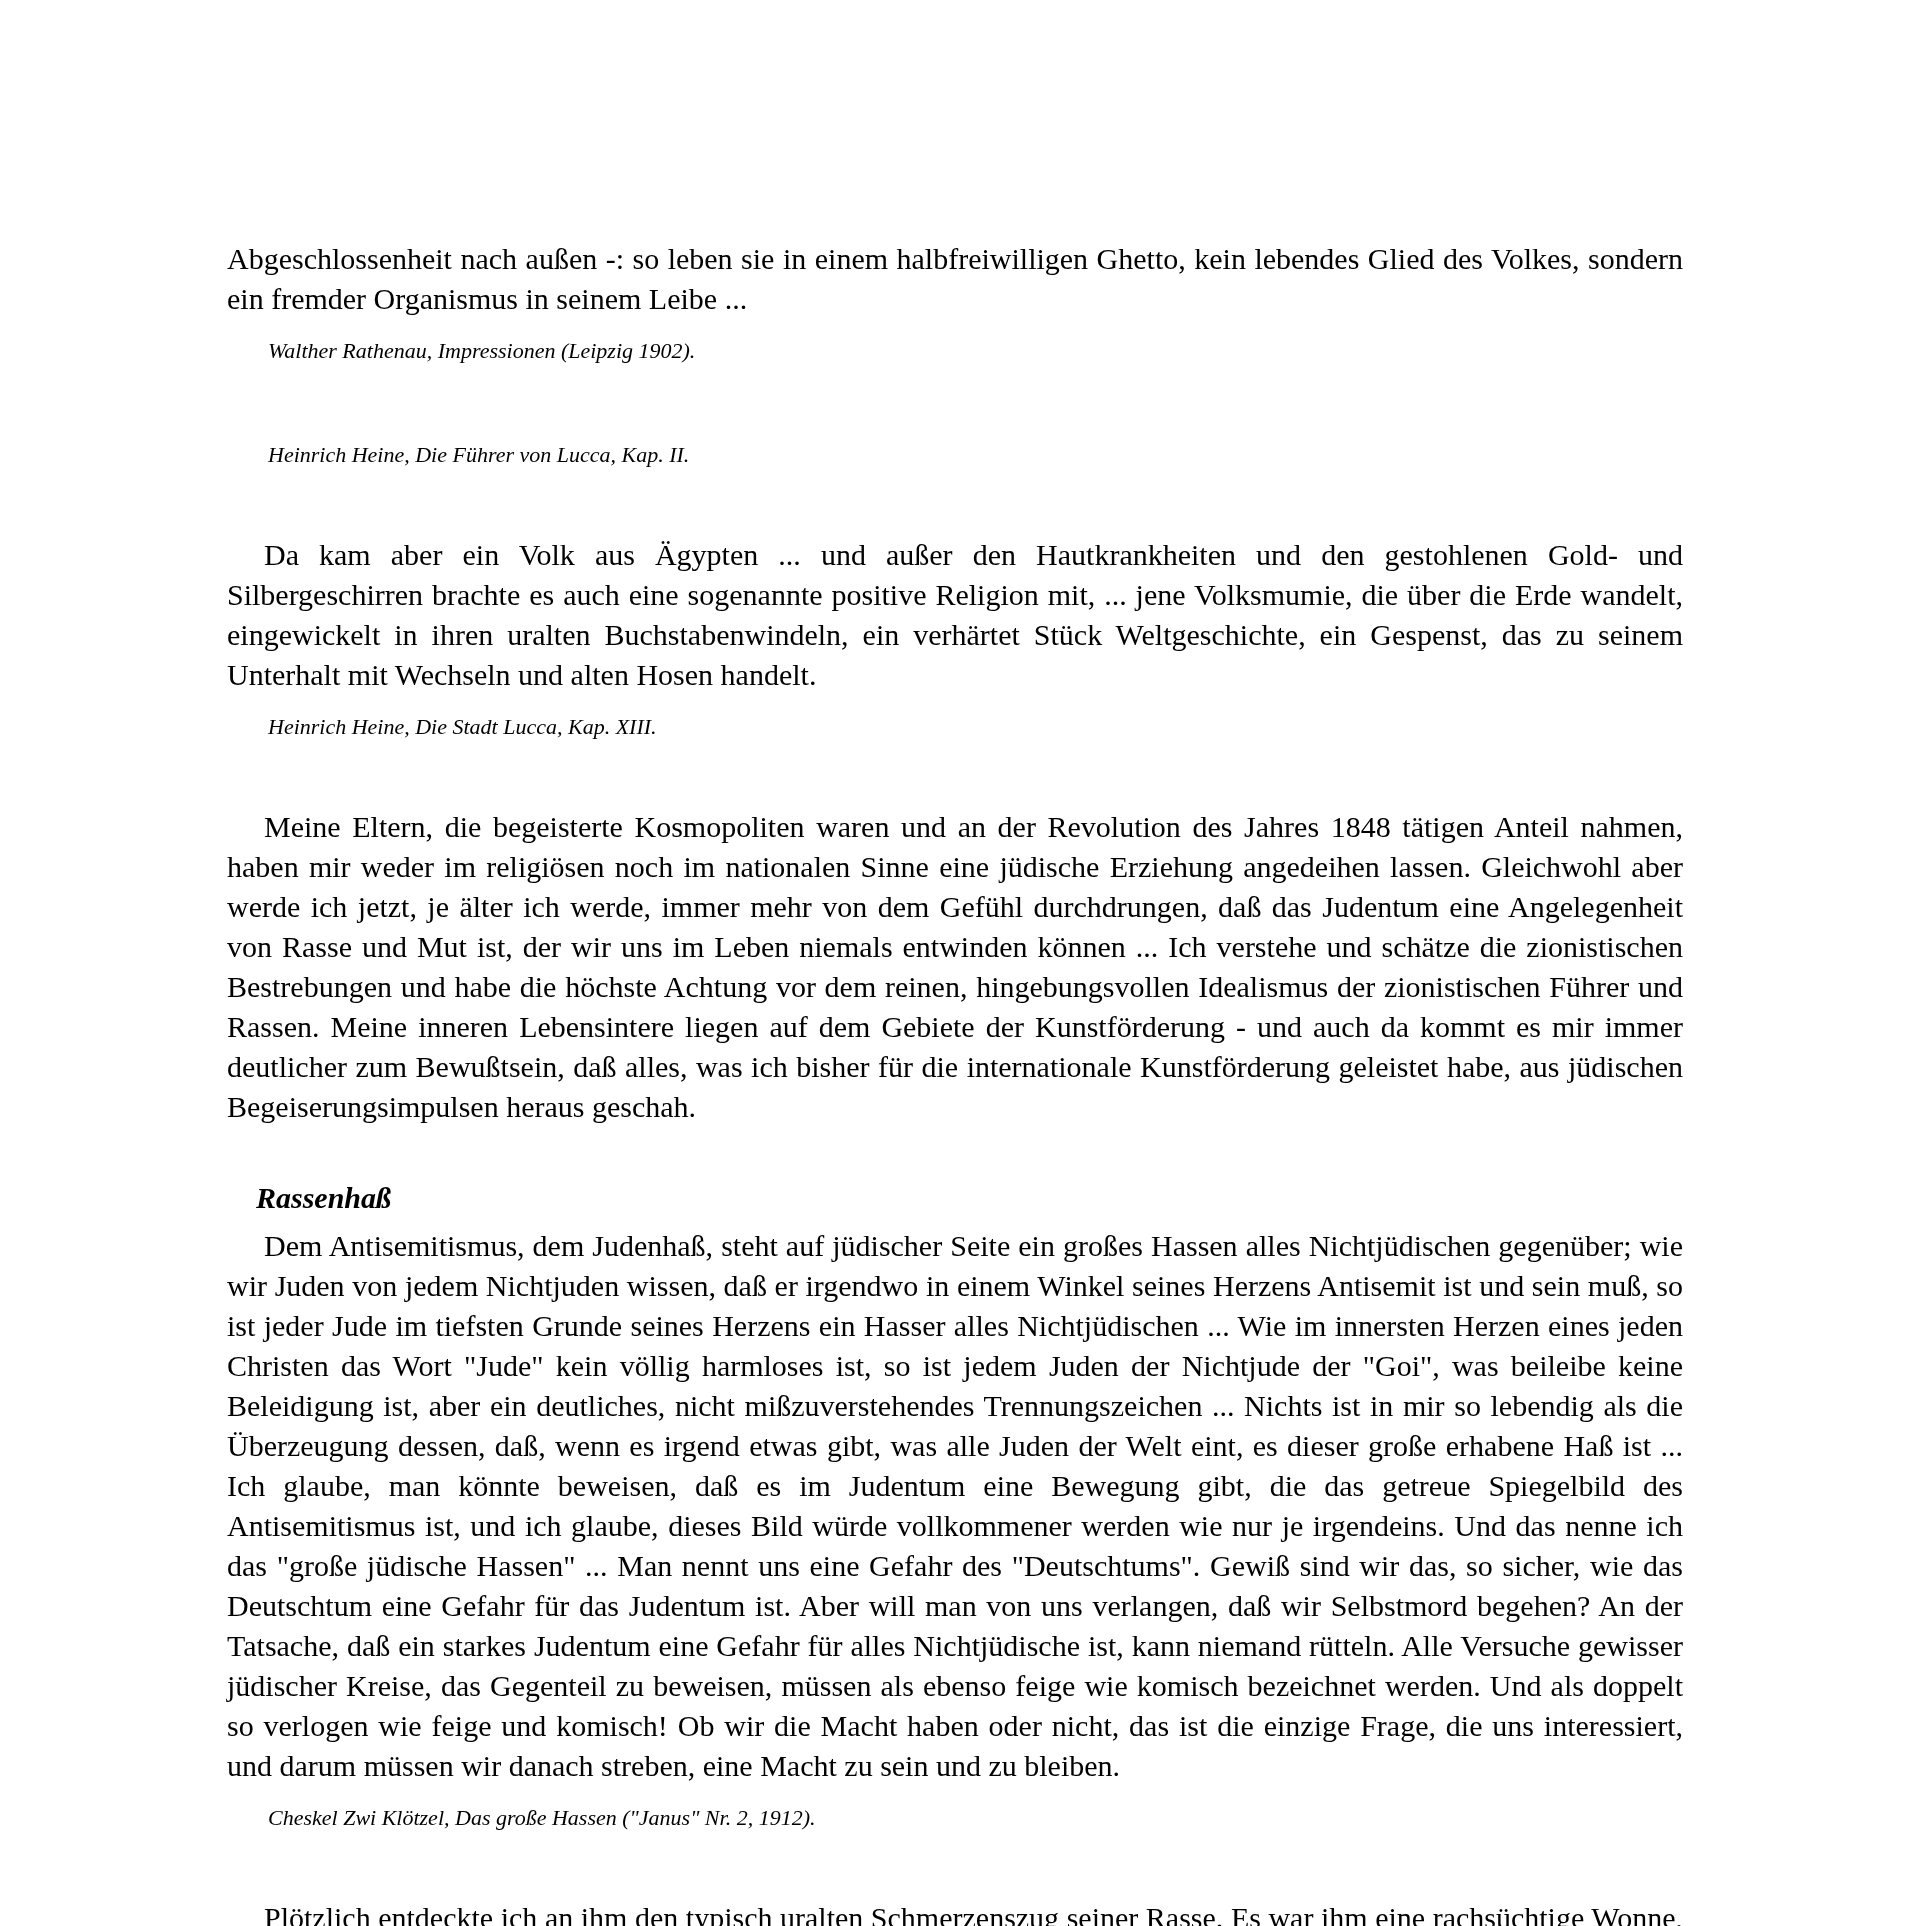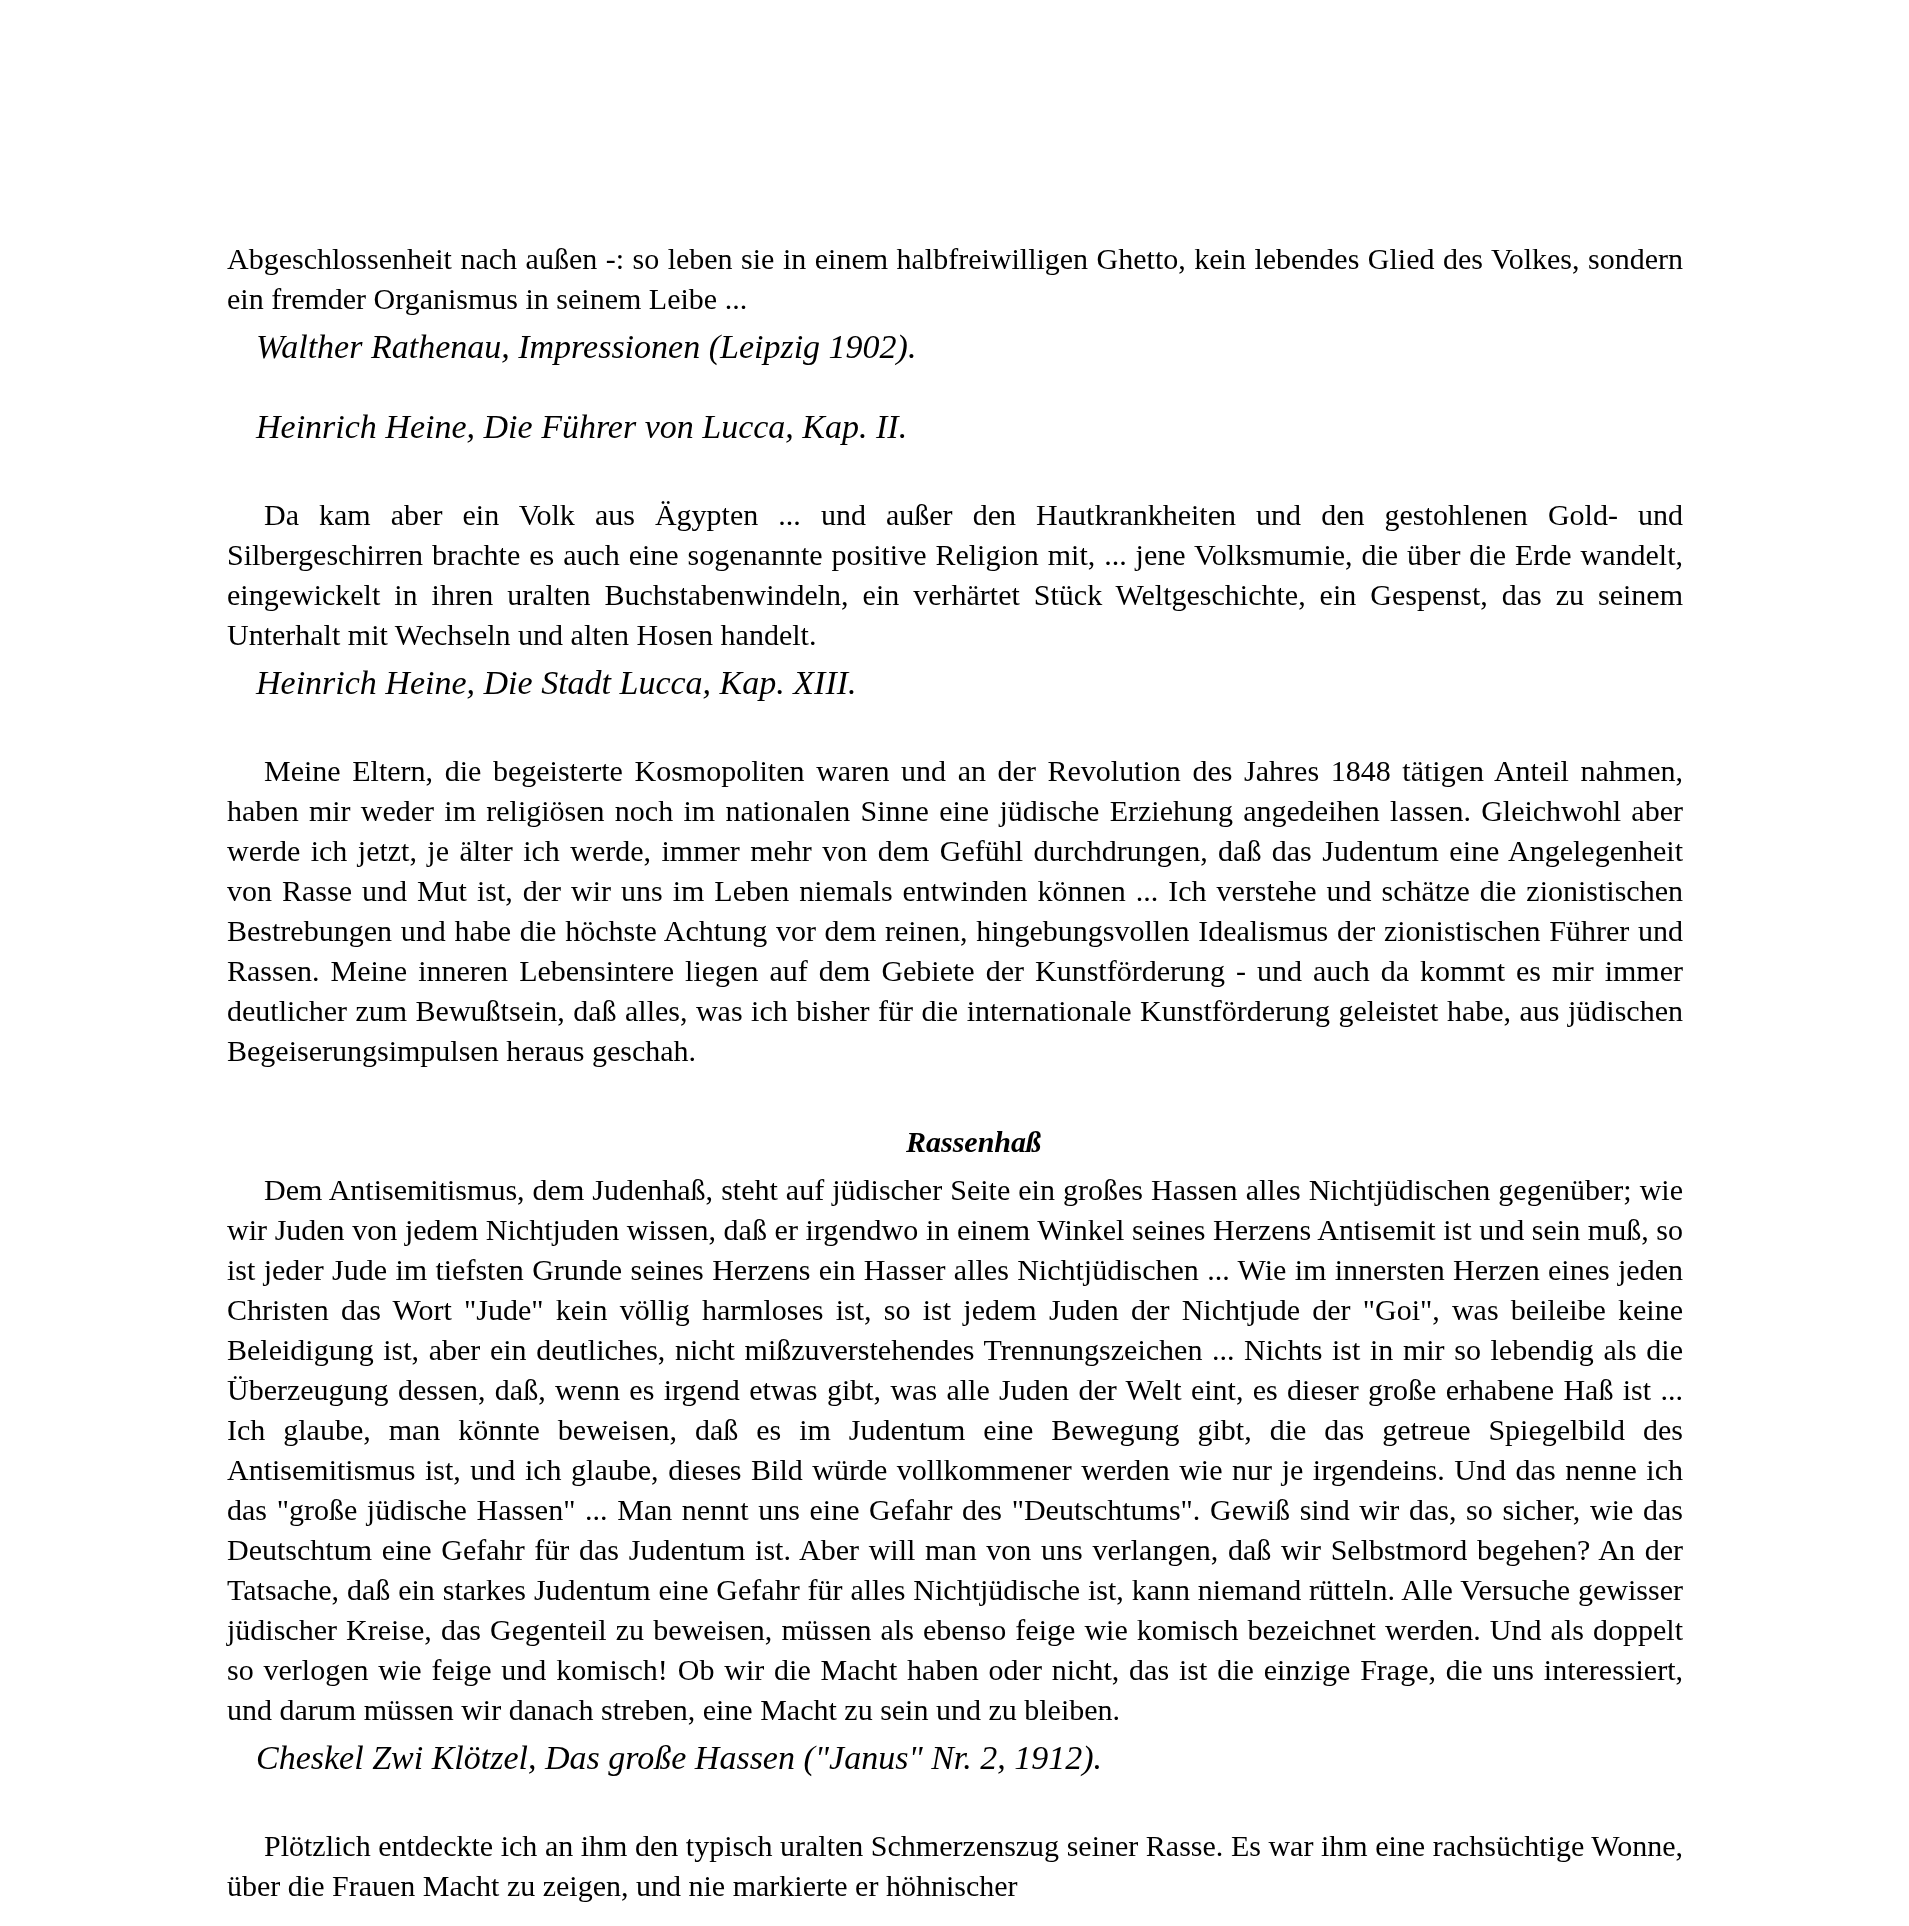--- a/index.html
+++ b/index.html
@@ -32,41 +32,41 @@
     hyphens: none;
   }
   .para.indent {
     text-indent: 37px;
   }
   .para.noindent {
     text-indent: 0;
   }
   
   .cite {
-    font-size: 34px;
+    font-size: 22px;
     line-height: 40px;
     font-style: italic;
     text-align: justify;
     text-justify: inter-word;
-    margin: 0;
+    margin: 12px;
     text-indent: 37px;
   }
   .cite.wrap {
     text-align: justify;
   }
   .gap-md { height: 40px; }
   .gap-lg { height: 43px; }
   .heading {
     font-size: 30px;
     line-height: 40px;
     font-style: italic;
     font-weight: bold;
     margin: 0;
     text-indent: 37px;
-    text-align: center;
+    text-align: left;
   }
   
 </style>
 </head>
 <body>
 
 <div class="page">
   <div class="content">
 
     <p class="para noindent">Abgeschlossenheit nach außen -: so leben sie in einem halbfreiwilligen Ghetto, kein lebendes Glied des Volkes, sondern ein fremder Organismus in seinem Leibe ...</p>

